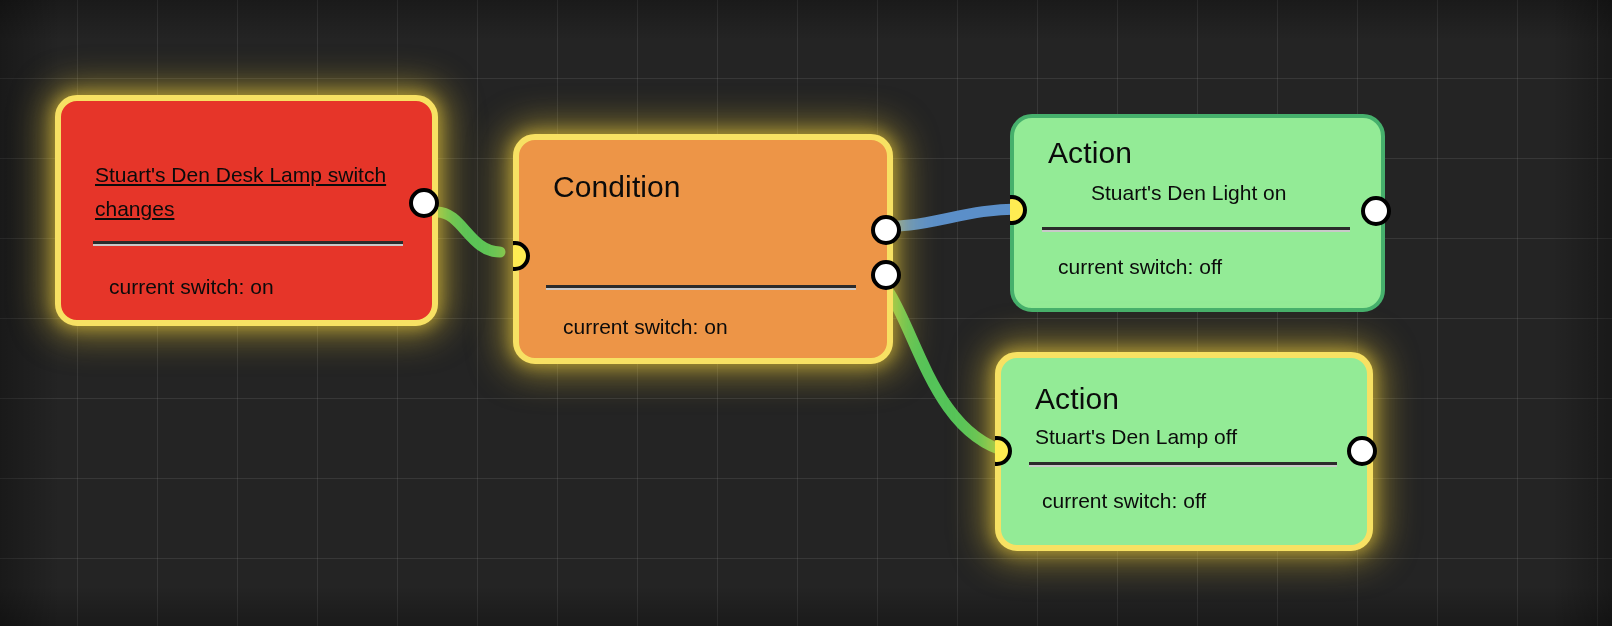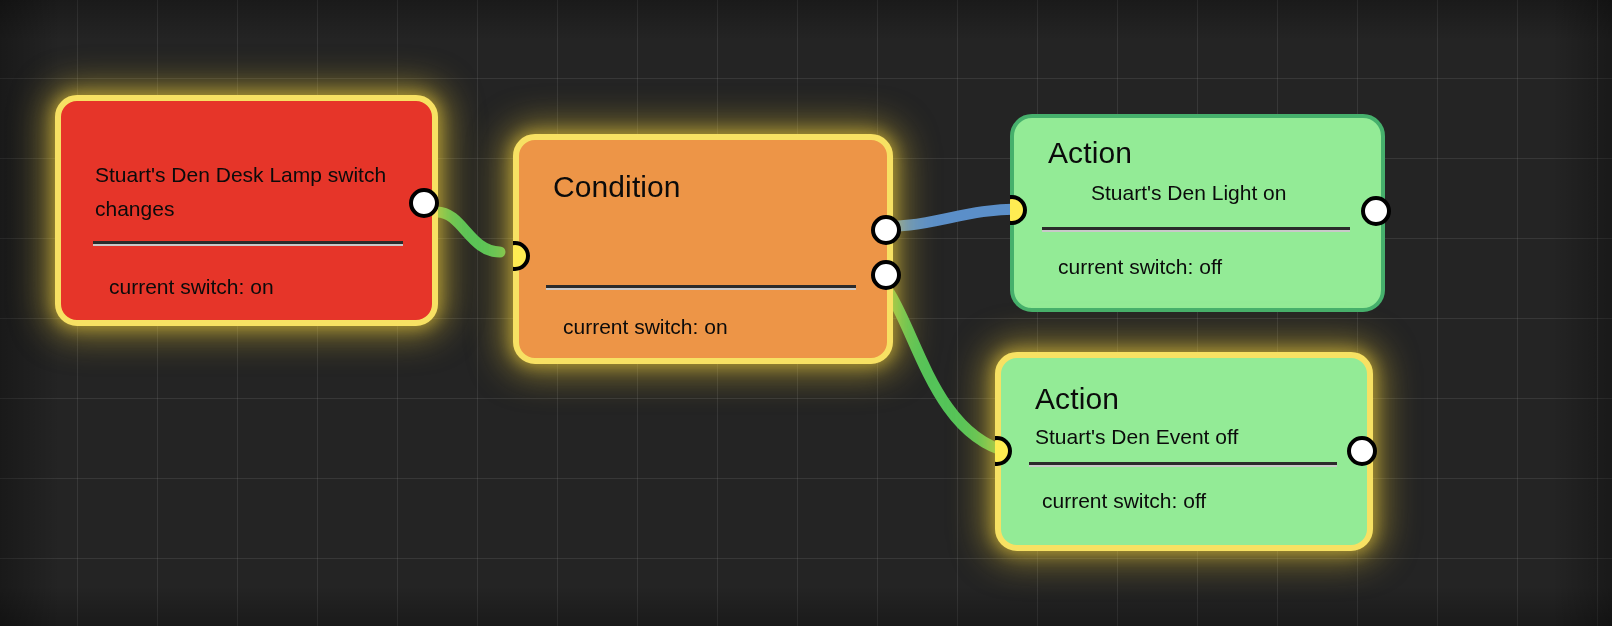--- a/index.html
+++ b/index.html
@@ -138,21 +138,21 @@
 <div id="canvas">
 
   <svg id="edge-layer" viewBox="0 0 1612 626" width="1612" height="626">
     <path d="M 437 212 C 462 212, 470 252, 500 252" fill="none" stroke="#55c459" stroke-width="11" stroke-linecap="round"></path>
     <path d="M 866 225 C 925 232, 960 208, 1022 209" fill="none" stroke="#5b8fc9" stroke-width="11" stroke-linecap="round"></path>
     <path d="M 866 270 C 912 288, 920 430, 1008 452" fill="none" stroke="#55c459" stroke-width="11" stroke-linecap="round"></path>
   </svg>
 
   <div class="node selected" style="left:55px; top:95px; width:383px; height:231px; background:#e63529;">
     <div class="node-inner">
-      <div class="node-subtitle" style="top:57px; width:300px;">Stuart's Den Desk Lamp switch changes</div>
+      <div class="node-subtitle" style="top:57px; width:300px;text-decoration:underline;">Stuart's Den Desk Lamp switch changes</div>
       <div class="node-divider" style="left:32px; top:140px; width:310px;"></div>
       <div class="node-status" style="left:48px; top:174px;">current switch: on</div>
       <div class="port port-out" style="left:348px; top:87px;"></div>
     </div>
   </div>
 
   <div class="node selected" style="left:513px; top:134px; width:380px; height:230px; background:#ed9547;">
     <div class="node-inner">
       <div class="node-title" style="top:31px;">Condition</div>
       <div class="node-divider" style="left:27px; top:145px; width:310px;"></div>
@@ -174,21 +174,21 @@
       <div class="port-clip" style="left:-4px; top:75px;">
         <div class="port port-in"></div>
       </div>
       <div class="port port-out" style="left:347px; top:78px;"></div>
     </div>
   </div>
 
   <div class="node selected" style="left:995px; top:352px; width:378px; height:199px; background:#93eb96;">
     <div class="node-inner">
       <div class="node-title" style="top:25px;">Action</div>
-      <div class="node-subtitle" style="top:68px; line-height:22px;">Stuart's Den Event off</div>
+      <div class="node-subtitle" style="top:68px; line-height:22px;">Stuart's Den Lamp off</div>
       <div class="node-divider" style="left:28px; top:104px; width:308px;"></div>
       <div class="node-status" style="left:41px; top:131px;">current switch: off</div>
       <div class="port-clip" style="left:-6px; top:76px;">
         <div class="port port-in"></div>
       </div>
       <div class="port port-out" style="left:346px; top:78px;"></div>
     </div>
   </div>
 
   <div id="canvas-vignette"></div>

